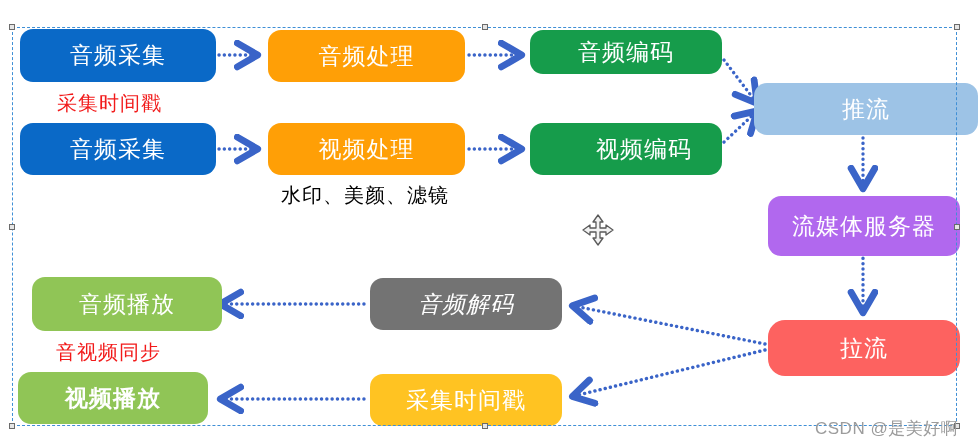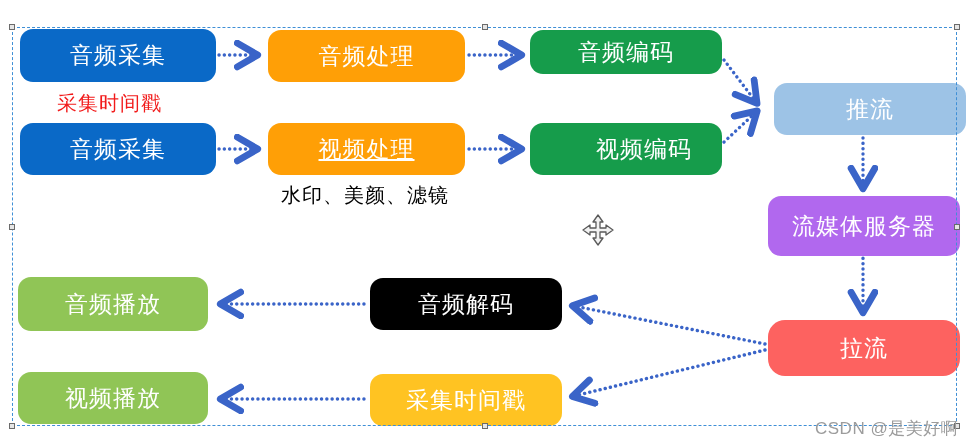--- a/index.html
+++ b/index.html
@@ -17,23 +17,23 @@
   .h-sw{left:-4px;bottom:-4px;}   .h-s{left:469px;bottom:-4px;} .h-se{right:-4px;bottom:-4px;}
 
   
   .node{position:absolute;border-radius:13px;color:var(--node-text,#fff);
         display:flex;align-items:center;justify-content:center;
         font-size:23px;letter-spacing:1px;box-sizing:border-box;}
   .n-audio-capture{left:20px;top:29px;width:196px;height:53px;}
   .n-audio-process{left:268px;top:30px;width:197px;height:52px;}
   .n-audio-encode{left:530px;top:30px;width:192px;height:44px;}
   .n-video-capture{left:20px;top:123px;width:196px;height:52px;}
-  .n-video-process{left:268px;top:123px;width:197px;height:52px;text-decoration:underline;}
+  .n-video-process{left:268px;top:123px;width:197px;height:52px;}
   .n-video-encode{left:530px;top:123px;width:192px;height:52px;}
-  .n-push-stream{left:774px;top:83px;width:192px;height:52px;}
+  .n-push-stream{left:754px;top:83px;width:224px;height:52px;}
   .n-media-server{left:768px;top:196px;width:192px;height:60px;}
   .n-pull-stream{left:768px;top:320px;width:192px;height:56px;}
   .n-audio-play{left:18px;top:277px;width:190px;height:54px;}
   .n-audio-decode{left:370px;top:278px;width:192px;height:52px;}
   .n-video-play{left:18px;top:372px;width:190px;height:52px;}
   .n-video-decode{left:370px;top:374px;width:192px;height:52px;}
 
   
   .note{position:absolute;font-size:20px;letter-spacing:1px;white-space:nowrap;}
   .note-timestamp{left:57px;top:90px;}
@@ -78,27 +78,28 @@
 
   <div class="node n-audio-capture" style="background-color: rgb(10, 105, 199);">音频采集</div>
   <div class="node n-audio-process" style="background-color: rgb(255, 159, 6);">音频处理</div>
   <div class="node n-audio-encode" style="background-color: rgb(22, 156, 75);">音频编码</div>
   <div class="node n-video-capture" style="background-color: rgb(10, 105, 199);">音频采集</div>
   <div class="node n-video-process" style="background-color: rgb(255, 159, 6);">视频处理</div>
   <div class="node n-video-encode" style="background-color: rgb(22, 156, 75); padding-left: 36px;">视频编码</div>
   <div class="node n-push-stream" style="background-color: rgb(157, 195, 230);">推流</div>
   <div class="node n-media-server" style="background-color: rgb(177, 104, 238);">流媒体服务器</div>
   <div class="node n-pull-stream" style="background-color: rgb(253, 98, 96); border-radius: 17px;">拉流</div>
-  <div class="node n-audio-play" style="background-color: rgb(144, 197, 86);">音频播放</div>
-  <div class="node n-audio-decode" style="background-color: #000000;">音频解码</div>
-  <div class="node n-video-play" style="background-color: rgb(144, 197, 86);">视频播放</div>
+  <div class="node n-audio-play" style="background-color: rgb(144, 197, 86); margin-left: 14px;">音频播放</div>
+  <div class="node n-audio-decode" style="background-color: #737373; font-style: italic;">音频解码</div>
+  <div class="node n-video-play" style="background-color: rgb(144, 197, 86); font-weight: bold;">视频播放</div>
   <div class="node n-video-decode" style="background-color: rgb(255, 195, 34);">采集时间戳</div>
 
   <div class="note note-timestamp" style="color: rgb(242, 26, 26);">采集时间戳</div>
   <div class="note note-filters" style="color: #000000;">水印、美颜、滤镜</div>
+  <div class="note note-avsync" style="color: rgb(242, 26, 26);">音视频同步</div>
 
   <div class="selection">
     <div class="handle h-nw"></div>
     <div class="handle h-n"></div>
     <div class="handle h-ne"></div>
     <div class="handle h-w"></div>
     <div class="handle h-e"></div>
     <div class="handle h-sw"></div>
     <div class="handle h-s"></div>
     <div class="handle h-se"></div>

